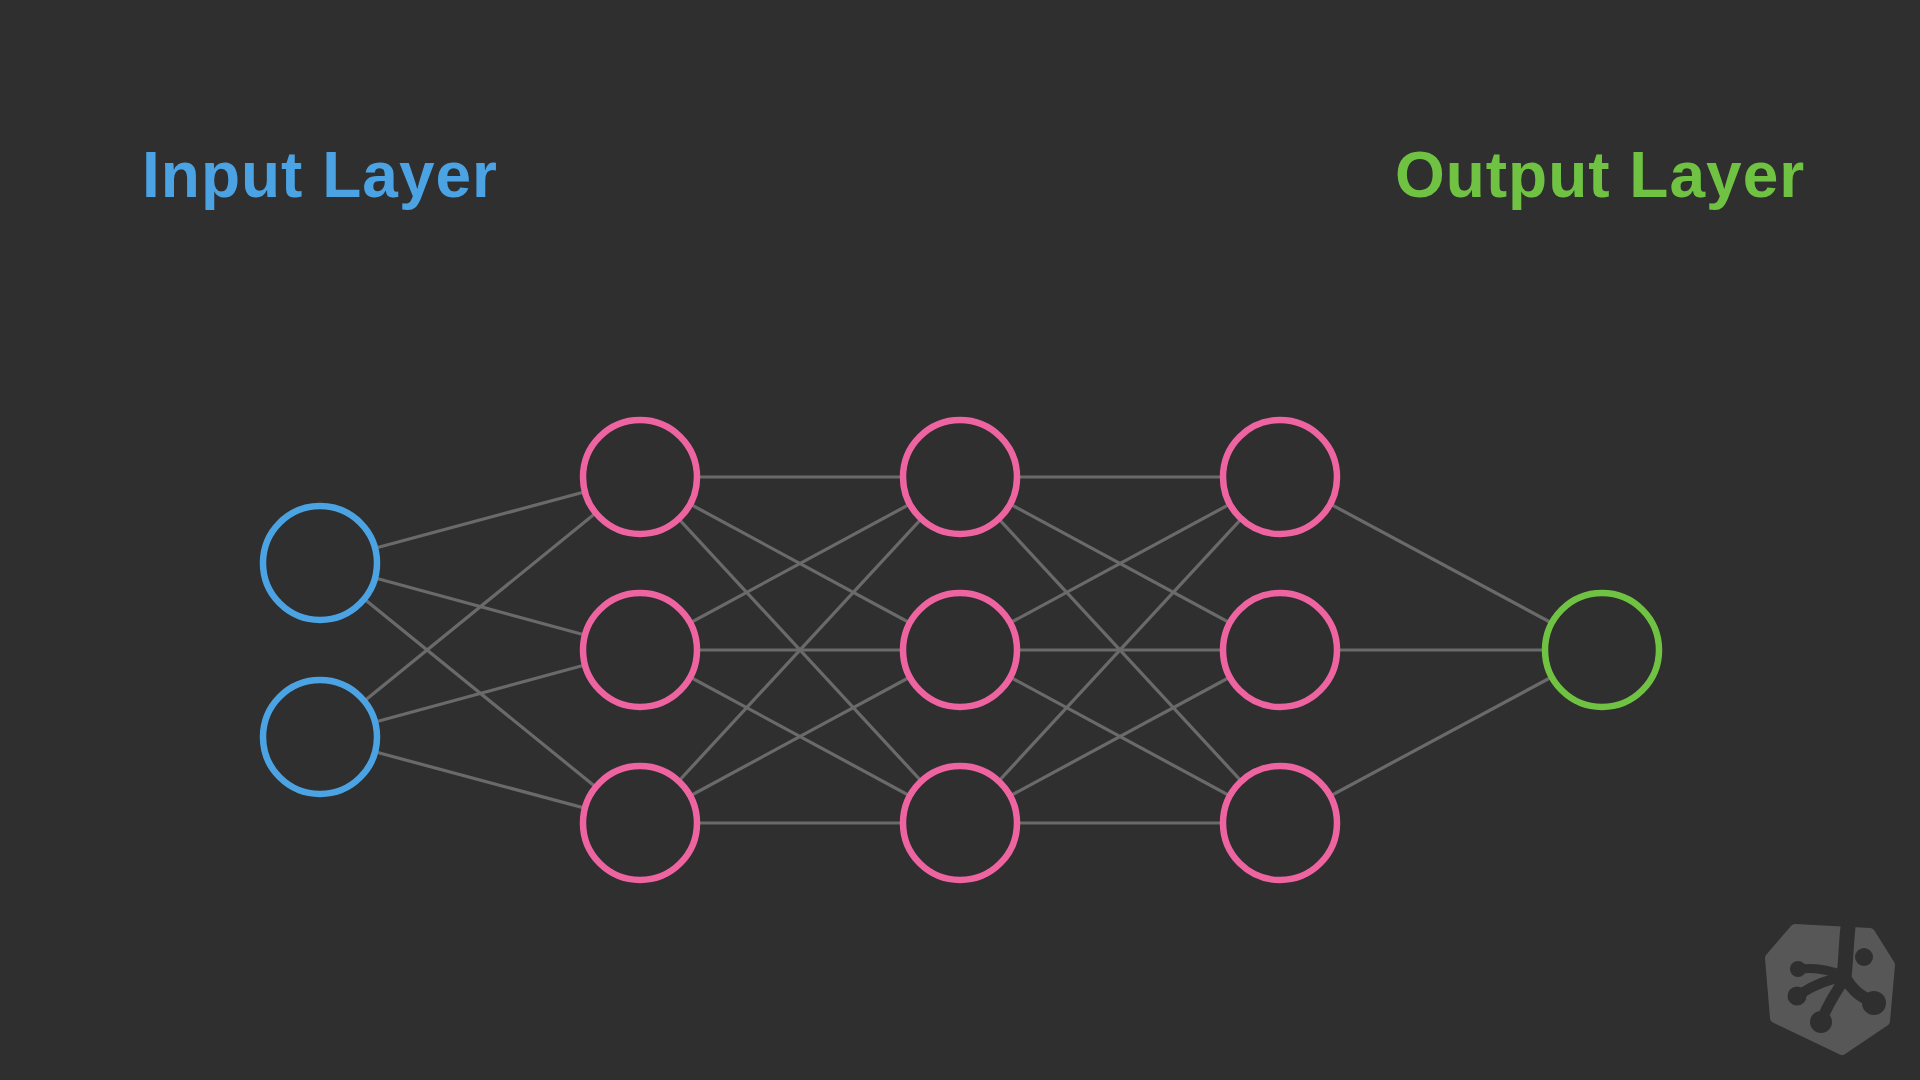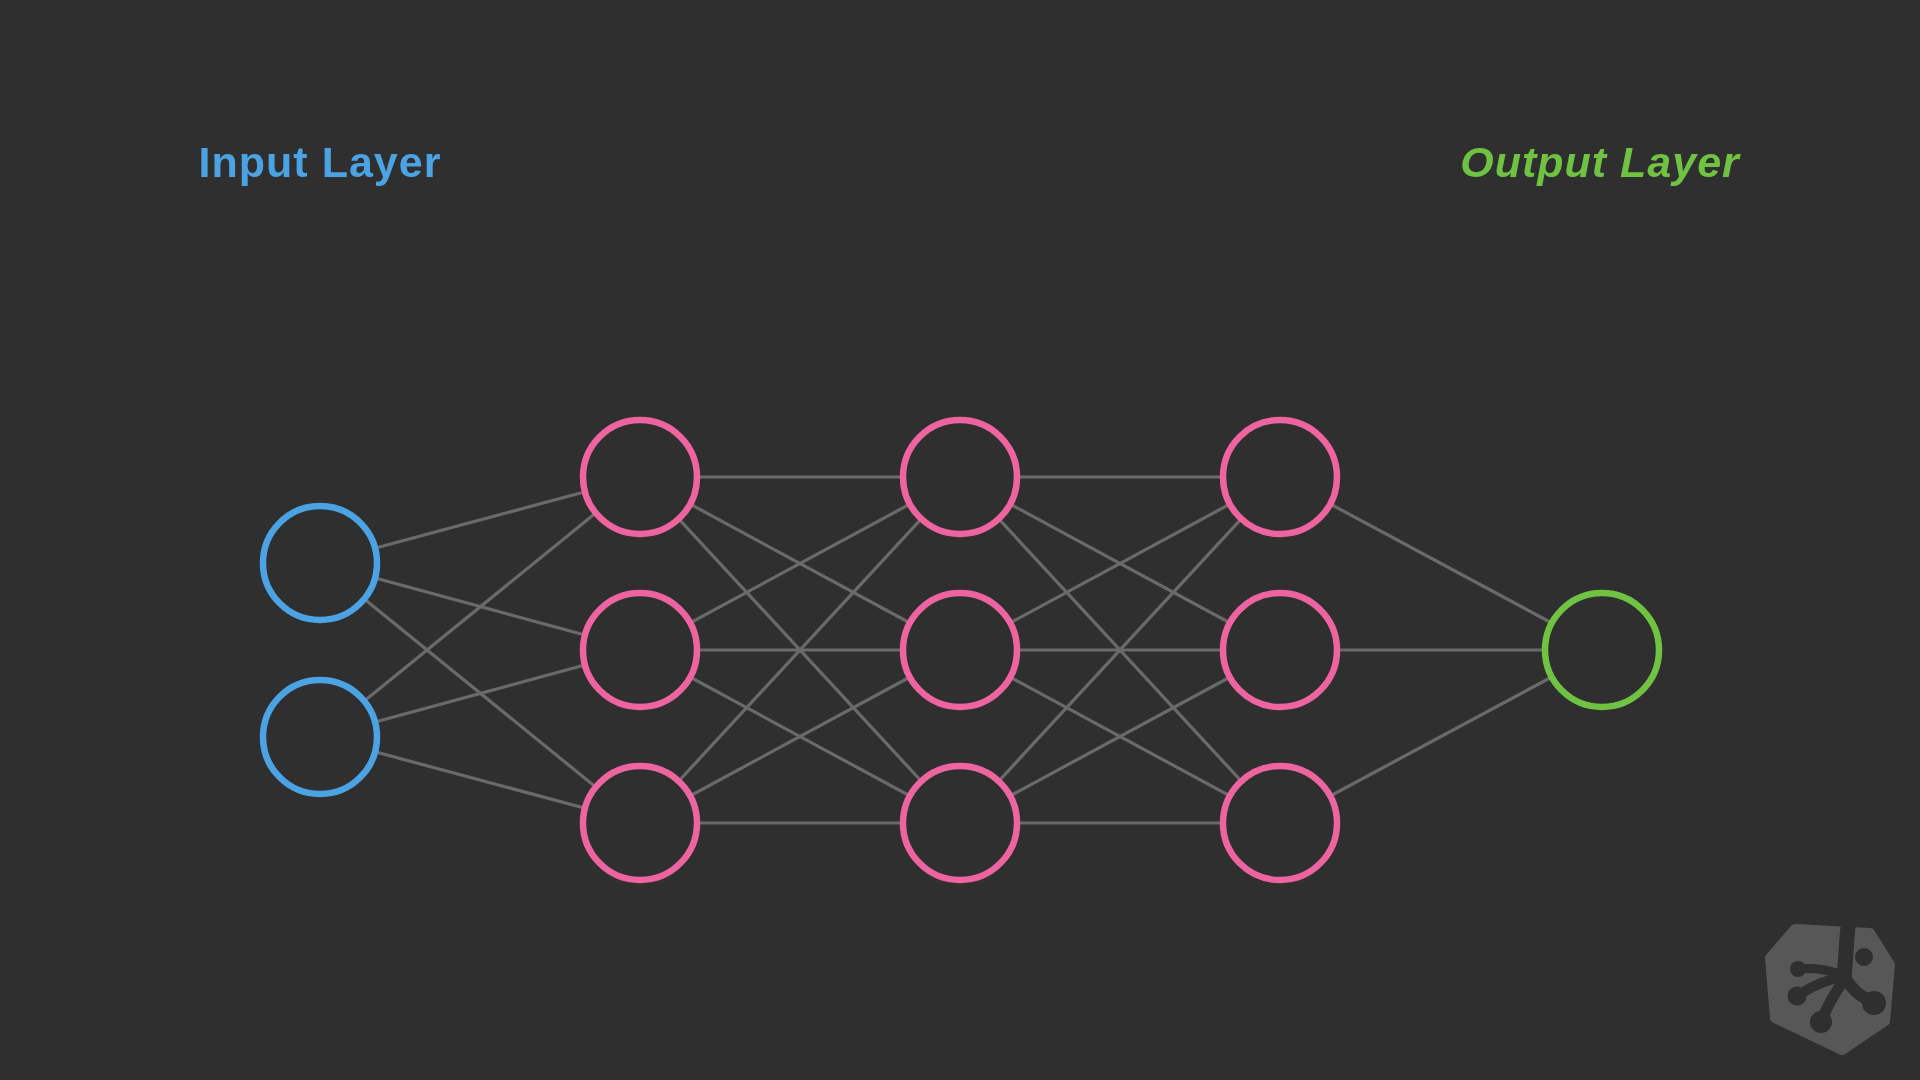--- a/index.html
+++ b/index.html
@@ -12,21 +12,21 @@
   }
   .stage {
     position: relative;
     width: 1920px;
     height: 1080px;
   }
   .layer-label {
     position: absolute;
     top: 138px;
     transform: translateX(-50%);
-    font-size: 43px;
+    font-size: 64px;
     font-weight: 700;
     letter-spacing: 1px;
     white-space: nowrap;
     user-select: none;
   }
   .net-svg, .logo-svg {
     position: absolute;
     display: block;
   }
   .net-svg { left: 0; top: 0; }
@@ -77,21 +77,21 @@
         <circle cx="960" cy="650" r="57" fill="#2F2F2F" stroke="#EE64A1" stroke-width="6.5"></circle>
         <circle cx="960" cy="823" r="57" fill="#2F2F2F" stroke="#EE64A1" stroke-width="6.5"></circle>
         <circle cx="1280" cy="477" r="57" fill="#2F2F2F" stroke="#EE64A1" stroke-width="6.5"></circle>
         <circle cx="1280" cy="650" r="57" fill="#2F2F2F" stroke="#EE64A1" stroke-width="6.5"></circle>
         <circle cx="1280" cy="823" r="57" fill="#2F2F2F" stroke="#EE64A1" stroke-width="6.5"></circle>
         <circle cx="1602" cy="650" r="57" fill="#2F2F2F" stroke="#70C342" stroke-width="6.5"></circle>
       </g>
   </svg>
 
   <div class="layer-label" style="color: rgb(75, 163, 227); left: 320px;">Input Layer</div>
-  <div class="layer-label" style="color: rgb(112, 195, 66); left: 1600px; font-style: italic;">Output Layer</div>
+  <div class="layer-label" style="color: rgb(112, 195, 66); left: 1600px;">Output Layer</div>
 
   <svg class="logo-svg" width="150" height="150" viewBox="0 0 150 150">
 
     <path id="logo-hex" stroke-linejoin="round" stroke-width="10" d="M 37 14 L 112 18 L 132 50 L 127 106 L 84 135 L 17 103 L 12 43 Z" fill="#575757" stroke="#575757"></path>
 
     <g id="logo-cut">
       <path id="cut-trunk" fill="none" stroke-linecap="round" stroke-width="15" d="M 90 12 C 88 30 88 44 86 62" stroke="#2F2F2F"></path>
       <path id="cut-toe-1" fill="none" stroke-linecap="round" stroke-width="9" d="M 86 60 C 72 56 58 52 43 54" stroke="#2F2F2F"></path>
       <path id="cut-toe-2" fill="none" stroke-linecap="round" stroke-width="10" d="M 86 62 C 70 64 56 70 42 79" stroke="#2F2F2F"></path>
       <path id="cut-toe-3" fill="none" stroke-linecap="round" stroke-width="11" d="M 87 64 C 78 76 70 90 64 104" stroke="#2F2F2F"></path>

